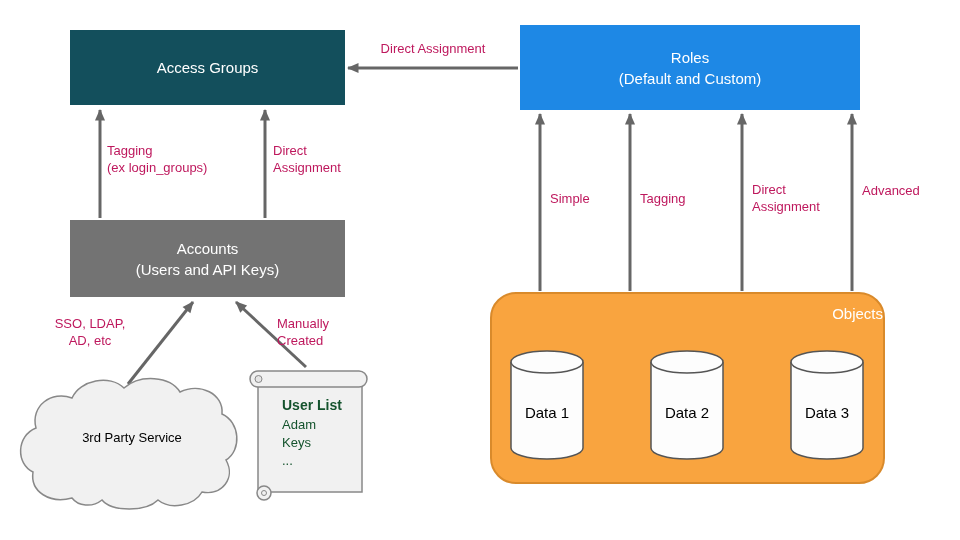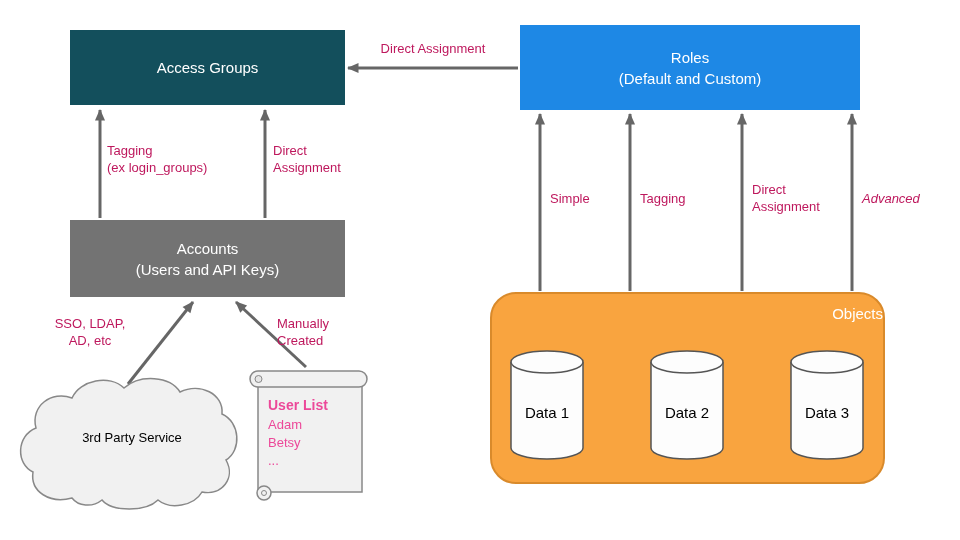--- a/index.html
+++ b/index.html
@@ -15,25 +15,25 @@
   .objects-title{display:block;margin-top:11px;text-align:right;color:#ffffff;font-size:15px;}
   .edge-label{position:absolute;z-index:3;font-size:13px;line-height:17px;color:#be185d;white-space:pre-line;}
   .el-roles-ag{left:368px;top:40px;width:130px;text-align:center;}
   .el-tagging-groups{left:107px;top:142px;}
   .el-direct-ag{left:273px;top:142px;}
   .el-sso{left:38px;top:315px;width:104px;text-align:center;}
   .el-manual{left:277px;top:315px;}
   .el-simple{left:550px;top:190px;}
   .el-tagging{left:640px;top:190px;}
   .el-direct{left:752px;top:181px;}
-  .el-advanced{left:862px;top:190px;font-style:italic;}
+  .el-advanced{left:862px;top:182px;}
   .data-label{position:absolute;z-index:3;width:80px;text-align:center;font-size:15px;color:#000000;top:404px;}
   .dl-1{left:507px;} .dl-2{left:647px;} .dl-3{left:787px;}
   .cloud-label{position:absolute;z-index:3;left:52px;top:430px;width:160px;text-align:center;font-size:13px;color:#000000;}
-  .scroll-text{position:absolute;z-index:3;left:268px;top:397px;width:82px;color:#ec4899;}
+  .scroll-text{position:absolute;z-index:3;left:282px;top:397px;width:82px;color:#14532d;}
   .scroll-title{font-weight:bold;font-size:14px;margin-bottom:3px;}
   .scroll-entries{font-size:13px;line-height:18px;white-space:pre-line;}
 </style>
 </head>
 <body>
 
 <div class="canvas">
 
   <div class="node roles">
     <span class="node-label">Roles
@@ -114,17 +114,17 @@
 
   <div class="data-label dl-1">Data 1</div>
   <div class="data-label dl-2">Data 2</div>
   <div class="data-label dl-3">Data 3</div>
 
   <div class="cloud-label">3rd Party Service</div>
 
   <div class="scroll-text">
     <div class="scroll-title">User List</div>
     <div class="scroll-entries">Adam
-Betsy
+Keys
 ...</div>
   </div>
 
 </div>
 
 </body></html>

